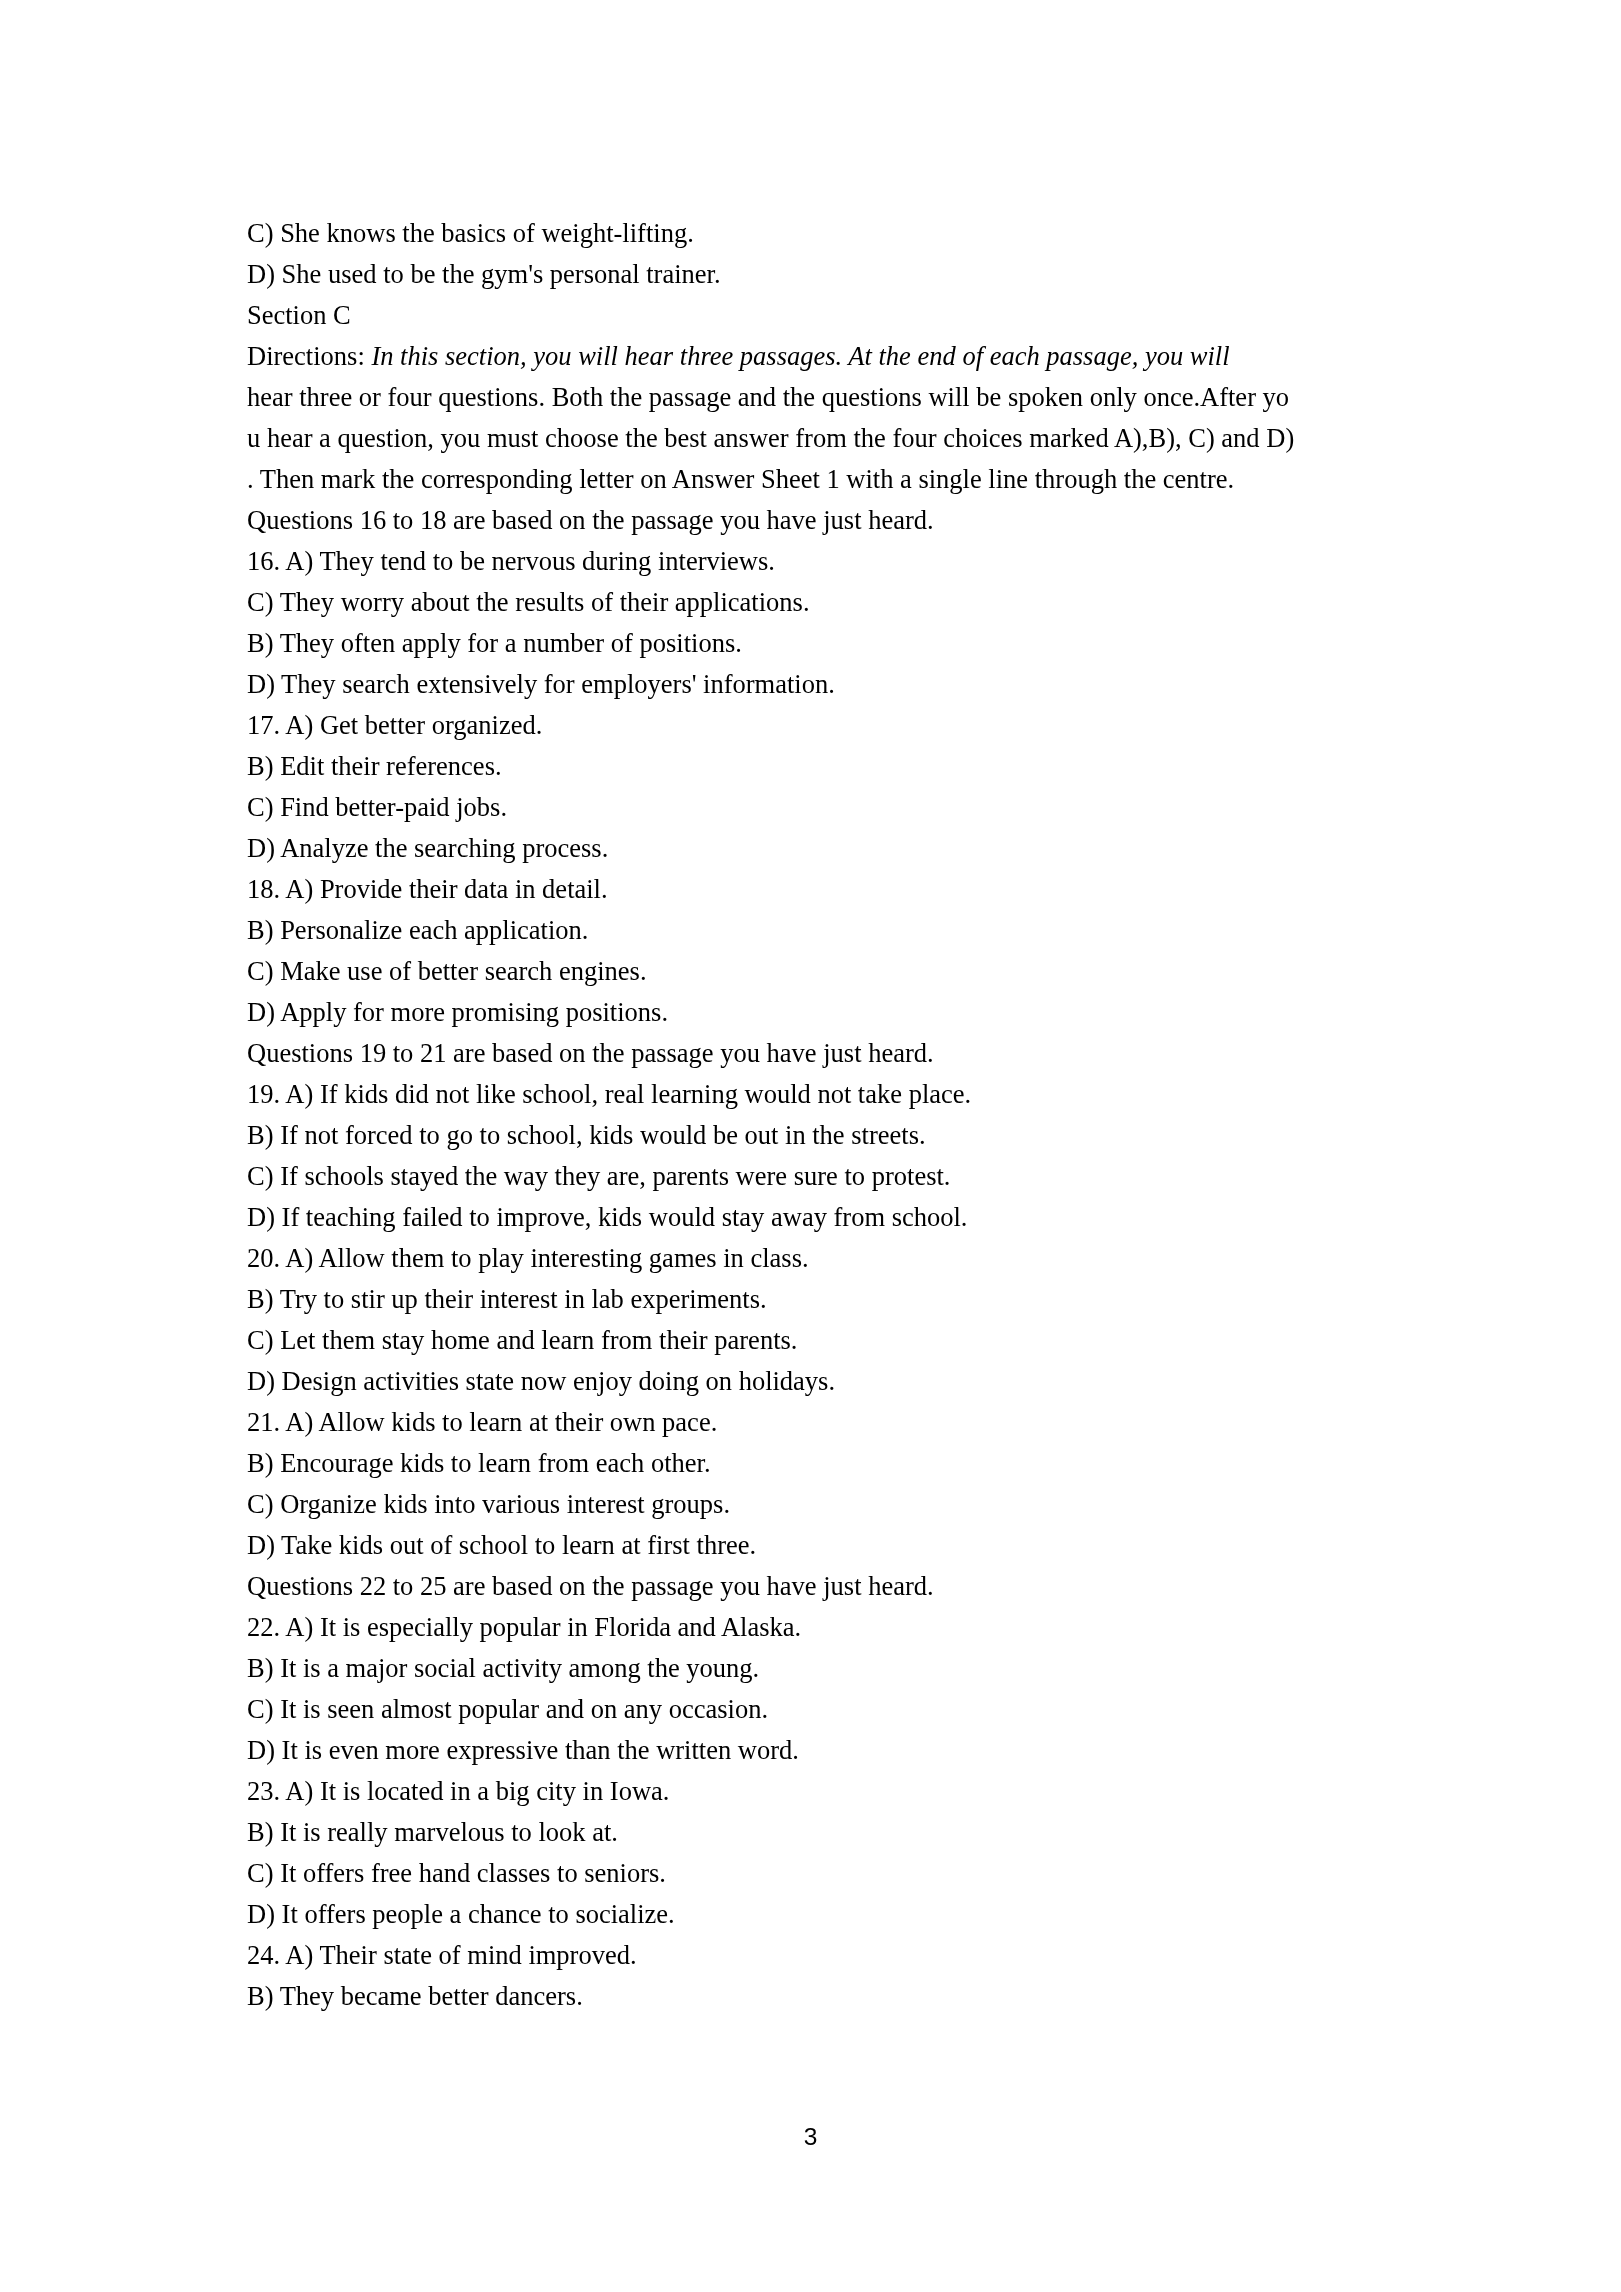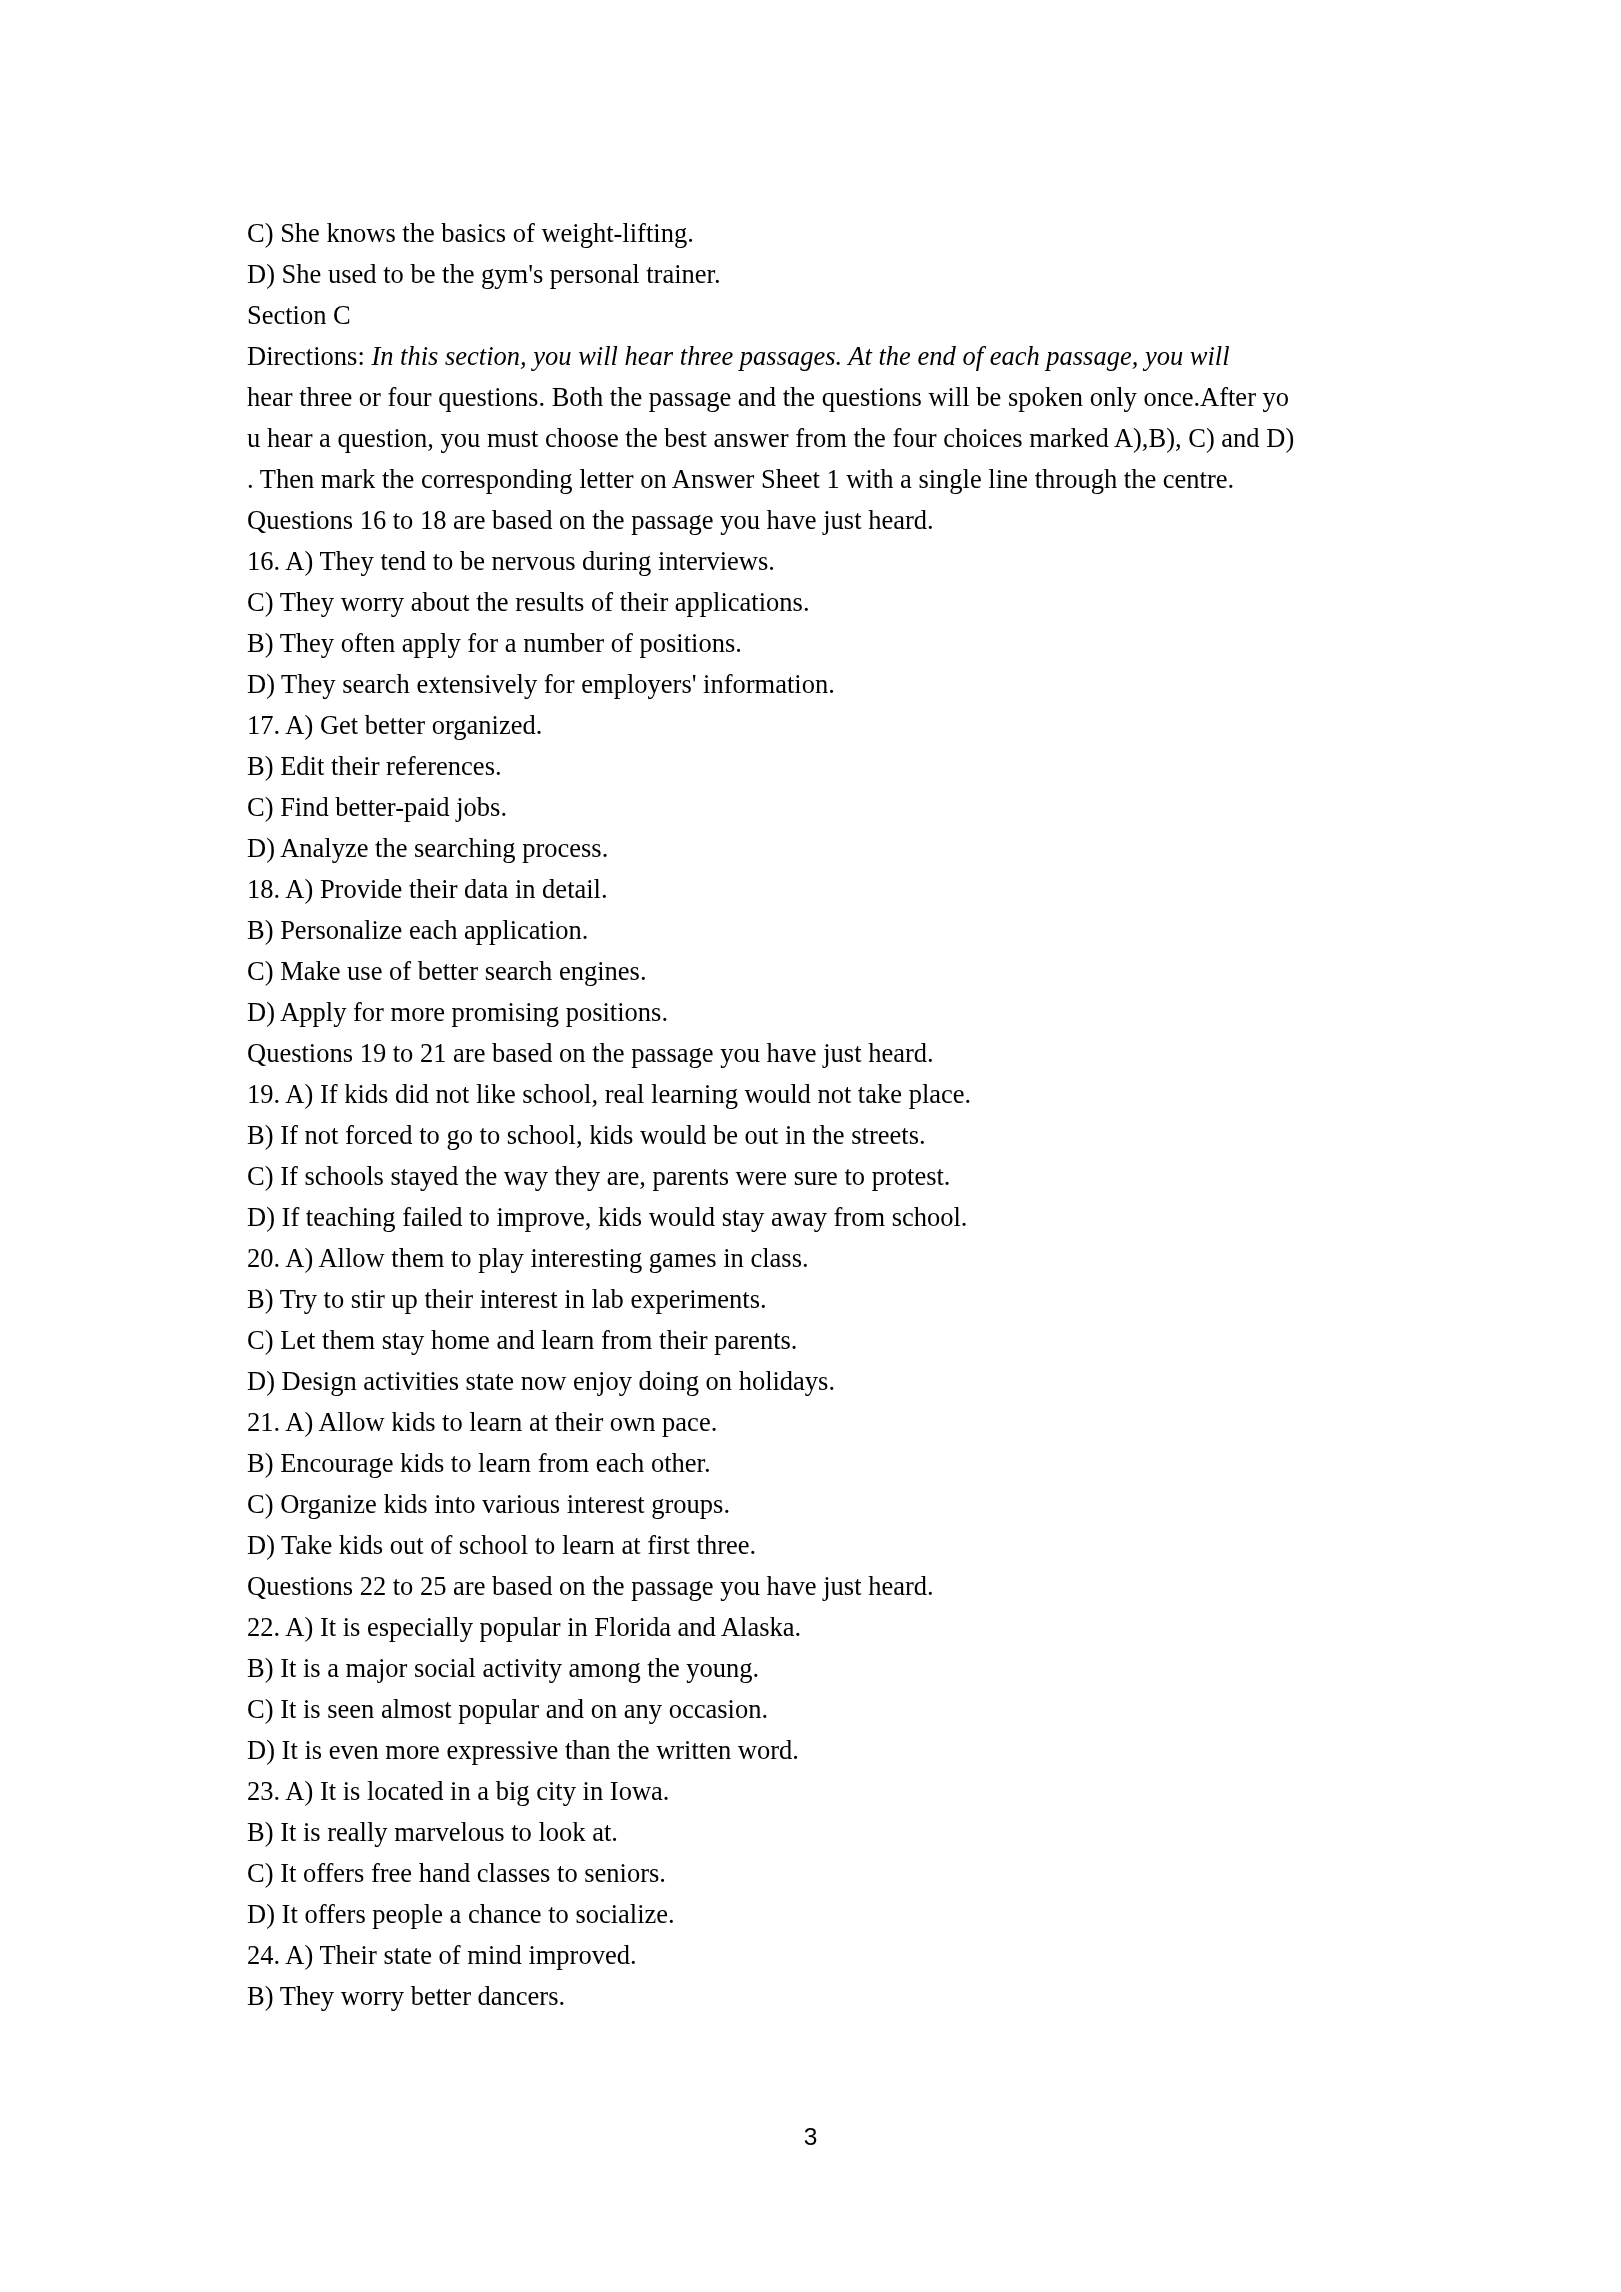--- a/index.html
+++ b/index.html
@@ -87,17 +87,17 @@
     <p class="b">Questions 22 to 25 are based on the passage you have just heard.</p>
     <p>22. A) It is especially popular in Florida and Alaska.</p>
     <p>B) It is a major social activity among the young.</p>
     <p>C) It is seen almost popular and on any occasion.</p>
     <p>D) It is even more expressive than the written word.</p>
     <p>23. A) It is located in a big city in Iowa.</p>
     <p>B) It is really marvelous to look at.</p>
     <p>C) It offers free hand classes to seniors.</p>
     <p>D) It offers people a chance to socialize.</p>
     <p>24. A) Their state of mind improved.</p>
-    <p>B) They worry better dancers.</p>
+    <p>B) They became better dancers.</p>
   </div>
   <div class="footer">3</div>
 </div>
 
 
 </body></html>

